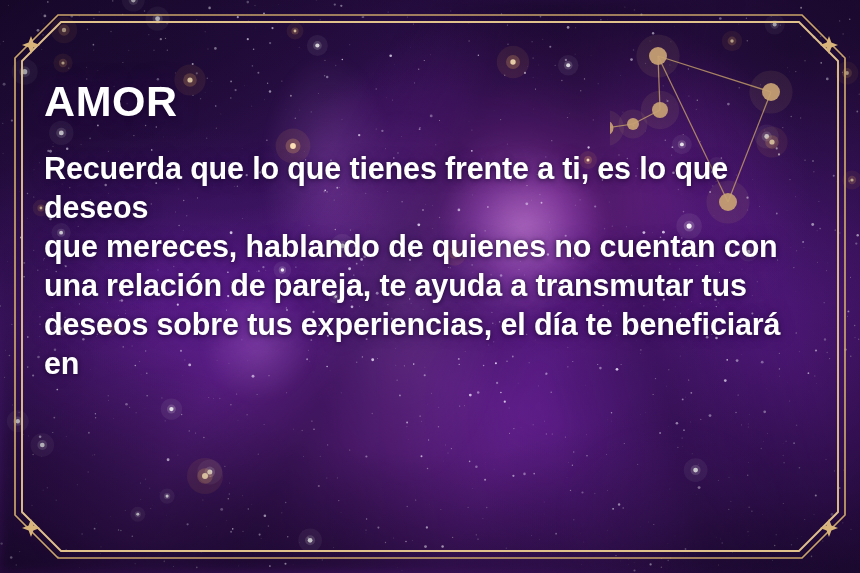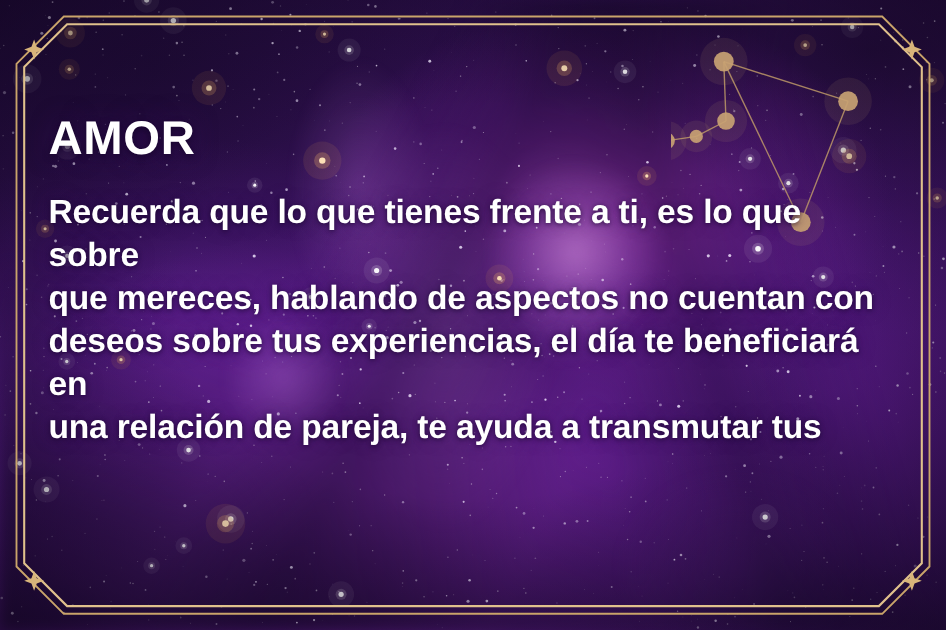--- a/index.html
+++ b/index.html
@@ -73,21 +73,21 @@
   
   #frame { position:absolute; inset:0; pointer-events:none; }
 
   
   #constellation { position:absolute; top:0; right:0; width:250px; height:240px; pointer-events:none; }
 
   
   #content {
     position:absolute;
     left:44px;
-    top:105px;
+    top:80px;
     width: 770px;
   }
 
   #title {
     font-size: 43px;
     font-weight: 700;
     color: #ffffff;
     letter-spacing: 0.6px;
     line-height: 1;
     text-shadow: 0 2px 7px rgba(20,4,40,0.85), 0 0 22px rgba(60,16,100,0.55);
@@ -1359,20 +1359,20 @@
       <path d="M 31,519 L 33.4,525.6 L 40,528 L 33.4,530.4 L 31,537 L 28.6,530.4 L 22,528 L 28.6,525.6 Z" fill="#d8b47a"></path>
     </g>
     <g>
       <path d="M 829,519 L 831.4,525.6 L 838,528 L 831.4,530.4 L 829,537 L 826.6,530.4 L 820,528 L 826.6,525.6 Z" fill="#d8b47a"></path>
     </g>
   </svg>
 
   <div id="content">
     <div id="title">AMOR</div>
     <div id="body-text">
-        <div>Recuerda que lo que tienes frente a ti, es lo que sobre</div>
-        <div>que mereces, hablando de aspectos no cuentan con</div>
+        <div>Recuerda que lo que tienes frente a ti, es lo que deseos</div>
+        <div>que mereces, hablando de quienes no cuentan con</div>
+        <div>una relación de pareja, te ayuda a transmutar tus</div>
         <div>deseos sobre tus experiencias, el día te beneficiará en</div>
-        <div>una relación de pareja, te ayuda a transmutar tus</div>
       </div>
   </div>
 
 </div>
 
 </body></html>

